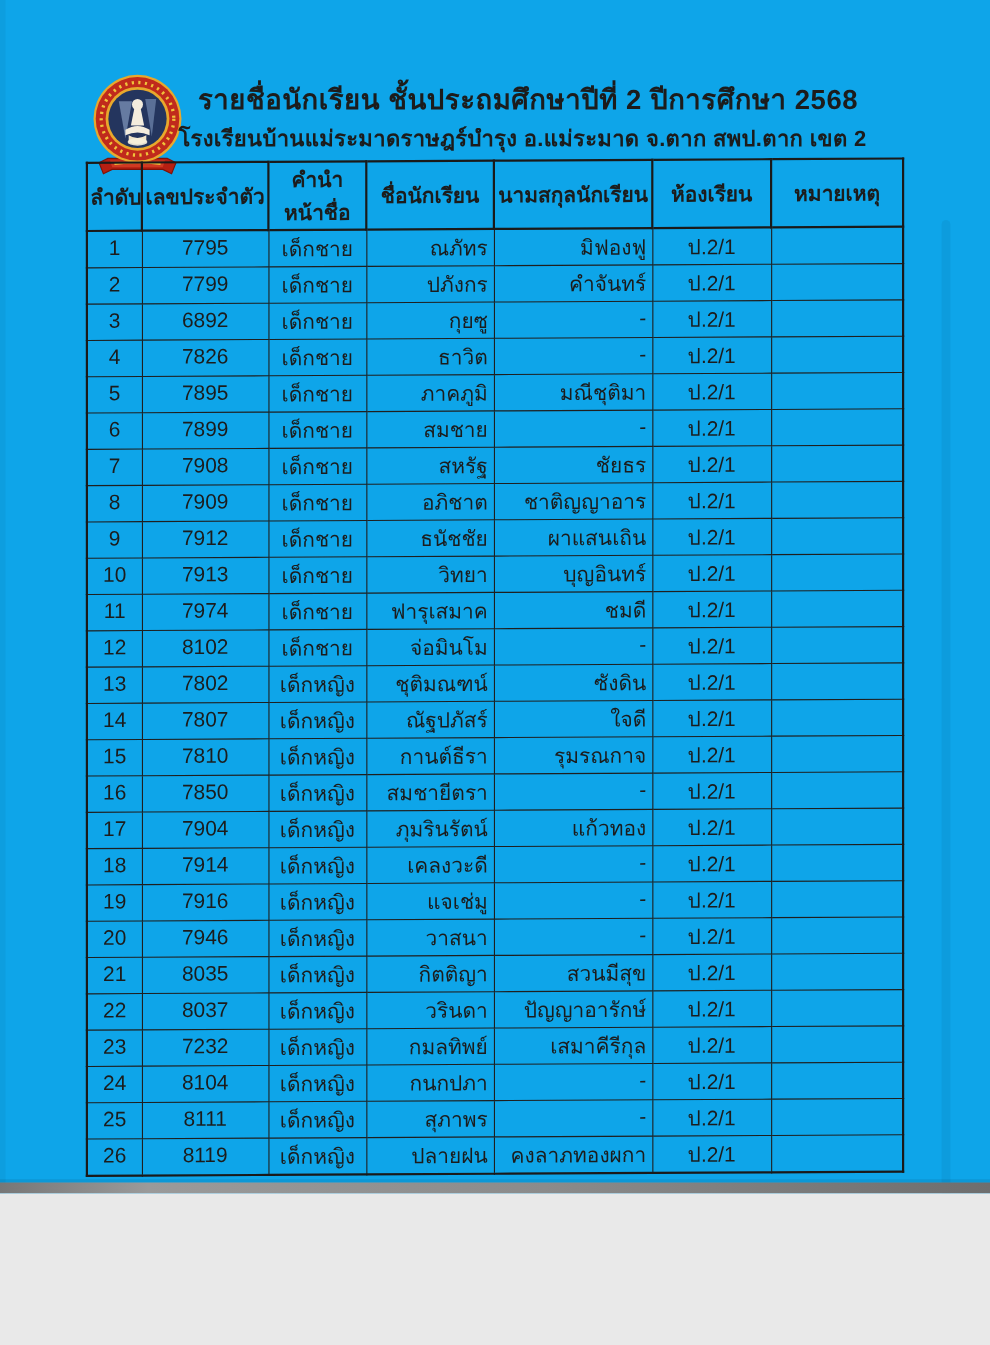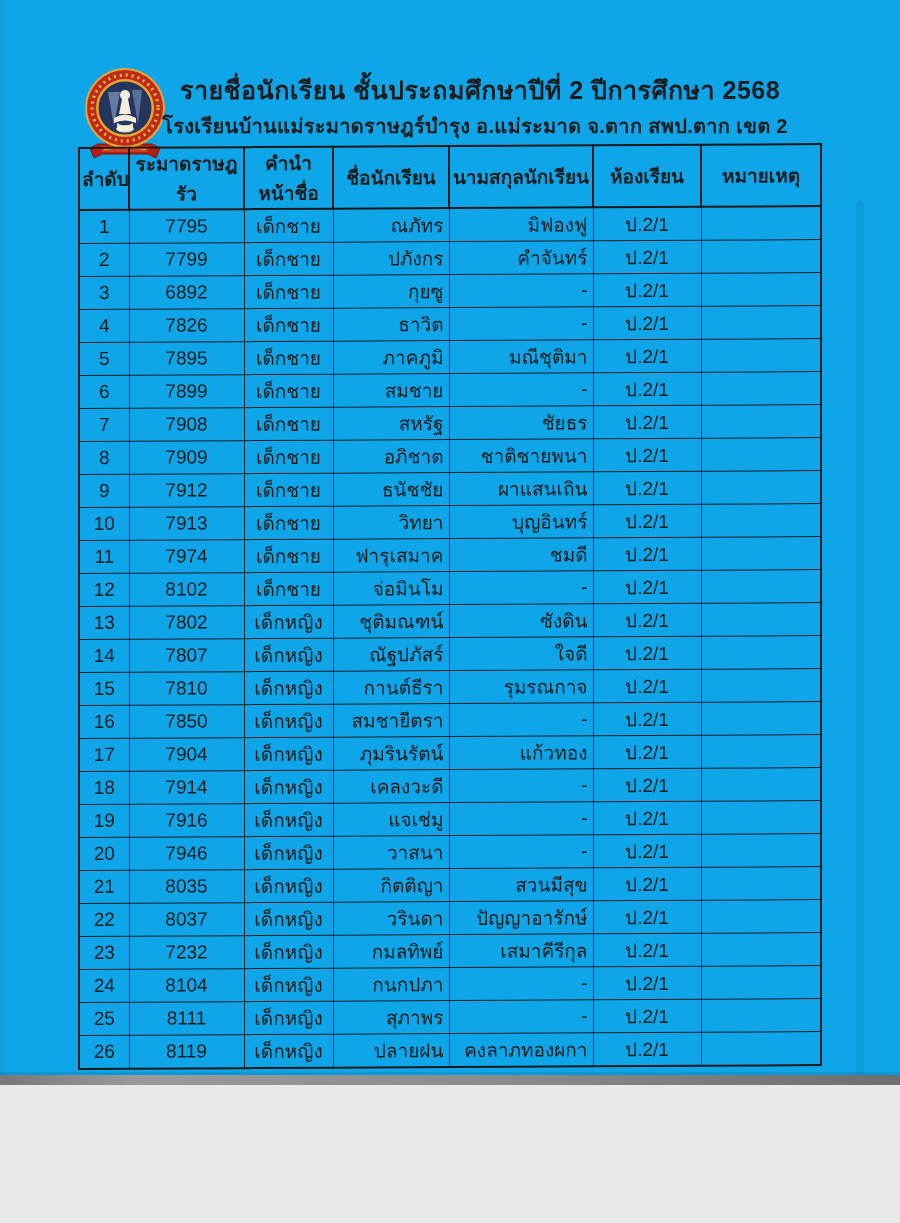--- a/index.html
+++ b/index.html
@@ -102,21 +102,21 @@
           <col style="width:115px">
           <col style="width:89px">
         <col style="width:116px">
           <col style="width:144px">
           <col style="width:108px">
         <col style="width:120px">
       </colgroup>
       <thead>
         <tr>
           <th>ลำดับ</th>
-          <th>ระมาดราษฎรัว</th>
+          <th>เลขประจำตัว</th>
           <th>คำนำหน้าชื่อ</th>
           <th>ชื่อนักเรียน</th>
           <th>นามสกุลนักเรียน</th>
           <th>ห้องเรียน</th>
           <th>หมายเหตุ</th>
         </tr>
       </thead>
       <tbody>
           <tr>
       <td class="c-no">1</td>
@@ -179,21 +179,21 @@
       <td class="c-first">สหรัฐ</td>
       <td class="c-last">ชัยธร</td>
       <td class="c-room">ป.2/1</td>
       <td class="c-note"></td>
     </tr>
           <tr>
       <td class="c-no">8</td>
       <td class="c-id">7909</td>
       <td class="c-prefix">เด็กชาย</td>
       <td class="c-first">อภิชาต</td>
-      <td class="c-last">ชาติชายพนา</td>
+      <td class="c-last">ชาติญญาอาร</td>
       <td class="c-room">ป.2/1</td>
       <td class="c-note"></td>
     </tr>
           <tr>
       <td class="c-no">9</td>
       <td class="c-id">7912</td>
       <td class="c-prefix">เด็กชาย</td>
       <td class="c-first">ธนัชชัย</td>
       <td class="c-last">ผาแสนเถิน</td>
       <td class="c-room">ป.2/1</td>

